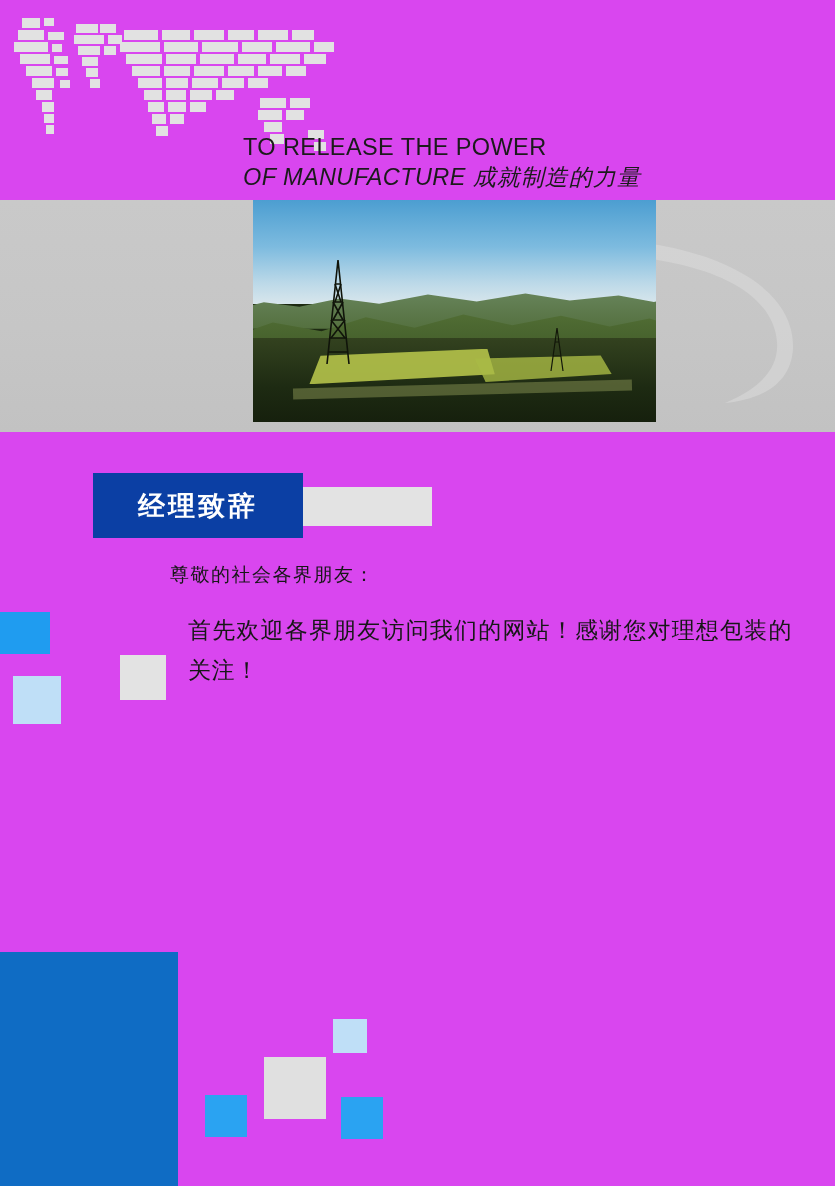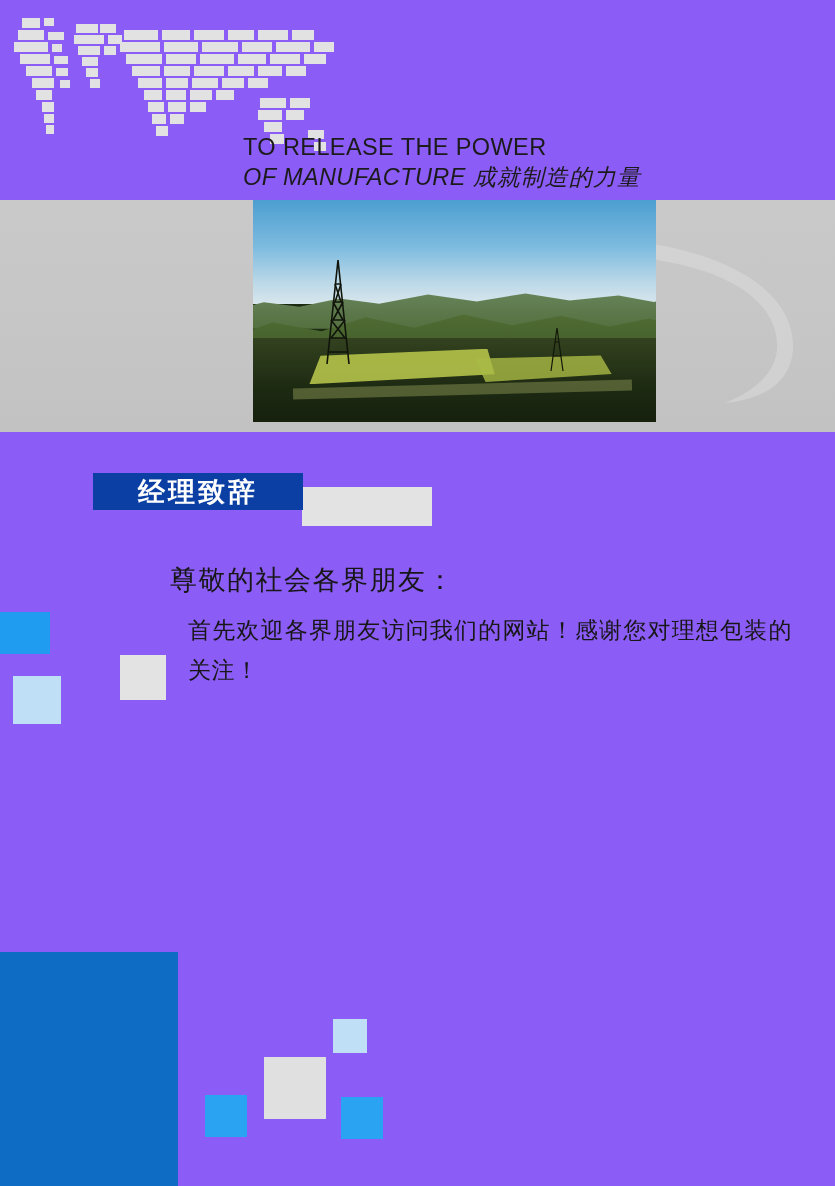--- a/index.html
+++ b/index.html
@@ -13,21 +13,21 @@
     font-family: "Liberation Sans", sans-serif;
     position: relative;
     overflow: hidden;
   }
 
   .page {
     position: absolute;
     inset: 0;
     width: 835px;
     height: 1186px;
-    background: #8b5cf6;
+    background: #d946ef;
     overflow: hidden;
   }
 
   
   .world-map {
     position: absolute;
     left: 8px;
     top: 10px;
     width: 340px;
     height: 185px;
@@ -147,40 +147,40 @@
     top: 487px;
     width: 130px;
     height: 39px;
     background: #e3e3e3;
   }
   .title-plate {
     position: absolute;
     left: 93px;
     top: 473px;
     width: 210px;
-    height: 37px;
+    height: 65px;
     background: #0b3fa4;
     display: flex;
     align-items: center;
     justify-content: center;
   }
   .title-plate .txt {
     color: #ffffff;
     font-size: 27px;
     letter-spacing: 3px;
     font-family: "DejaVu Sans", "Liberation Sans", sans-serif;
     font-weight: 600;
   }
 
   
   .salutation {
     position: absolute;
     left: 170px;
     top: 562px;
-    font-size: 27px;
+    font-size: 19px;
     color: #171717;
     letter-spacing: 1.5px;
     font-family: "DejaVu Sans", "Liberation Sans", sans-serif;
   }
   .body-copy {
     position: absolute;
     left: 188px;
     top: 610px;
     width: 604px;
     font-size: 23px;

